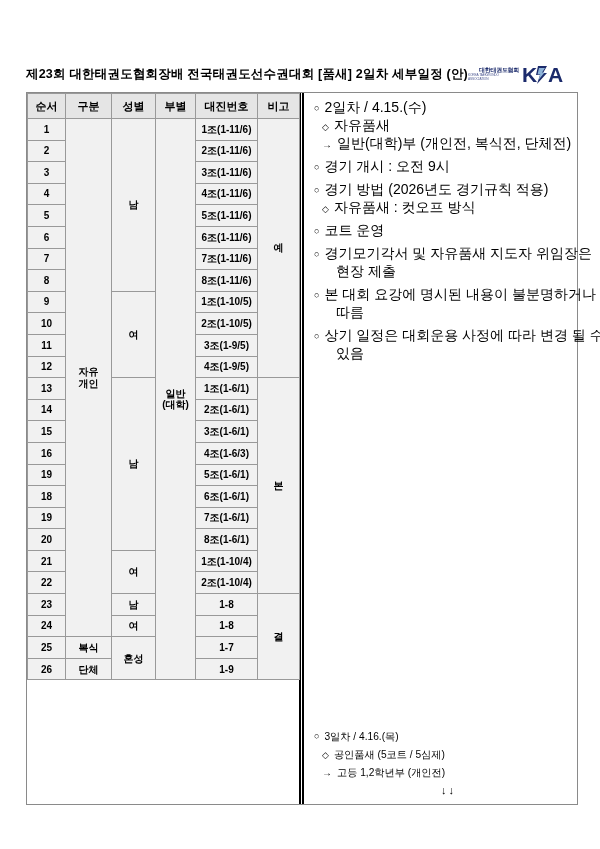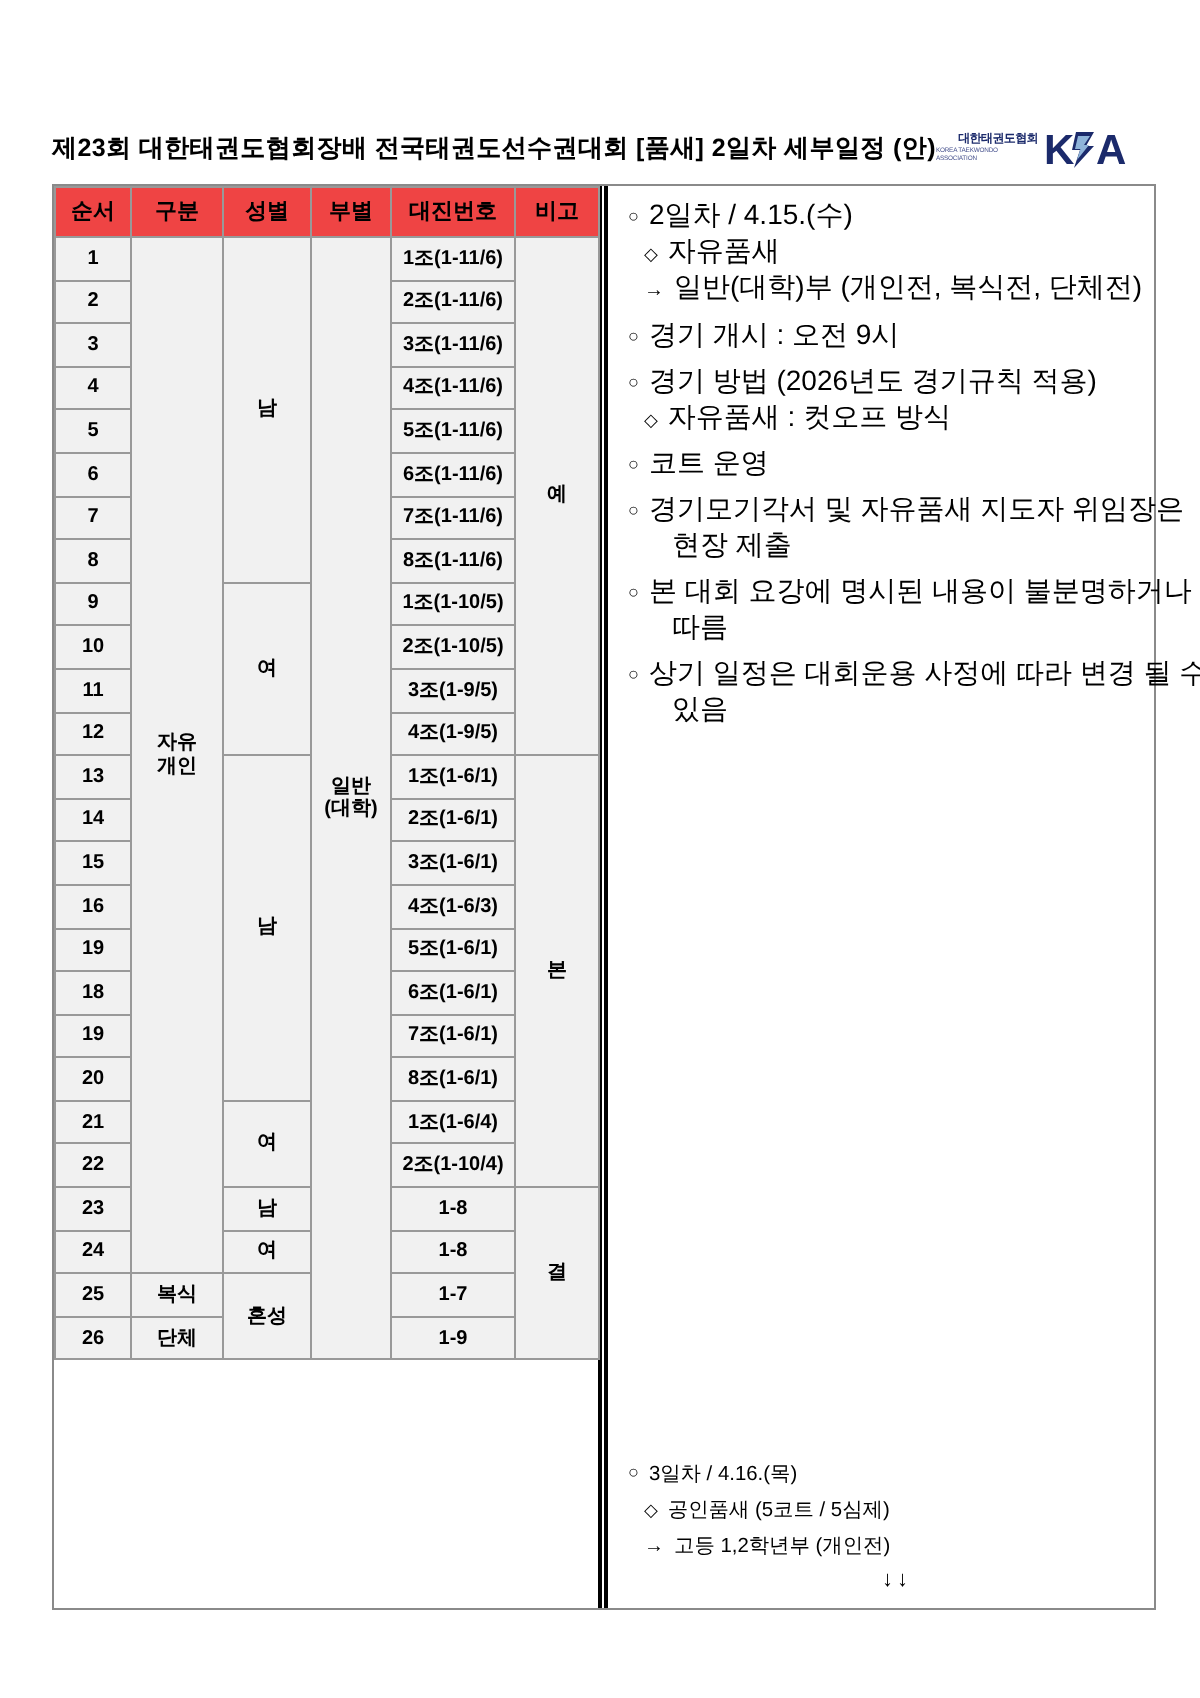--- a/index.html
+++ b/index.html
@@ -109,21 +109,21 @@
     font-size: 10px;
     text-align: center;
     vertical-align: middle;
     padding: 0;
     height: 20.6px;
     line-height: 1.12;
     background: #f1f1f1;
     font-weight: bold;
   }
   table.sched thead th {
-    background: #ef4444;
+    background: #e5e5e5;
     height: 24px;
     font-size: 11px;
     font-weight: bold;
   }
   td.col-seq {
     background: #d6d6d6;
     font-weight: normal;
     font-size: 10px;
   }
   td.col-gubun, td.col-gender, td.col-bubyeol, td.col-bigo {
@@ -334,21 +334,21 @@
             <td class="col-seq">19</td>
             <td class="col-match">7조(1-6/1)</td>
           </tr>
           <tr>
             <td class="col-seq">20</td>
             <td class="col-match">8조(1-6/1)</td>
           </tr>
           <tr>
             <td class="col-seq">21</td>
             <td class="col-gender" rowspan="2">여</td>
-            <td class="col-match">1조(1-6/4)</td>
+            <td class="col-match">1조(1-10/4)</td>
           </tr>
           <tr>
             <td class="col-seq">22</td>
             <td class="col-match">2조(1-10/4)</td>
           </tr>
           <tr>
             <td class="col-seq">23</td>
             <td class="col-gender" rowspan="1">남</td>
             <td class="col-match">1-8</td>
             <td class="col-bigo" rowspan="4">결</td>

